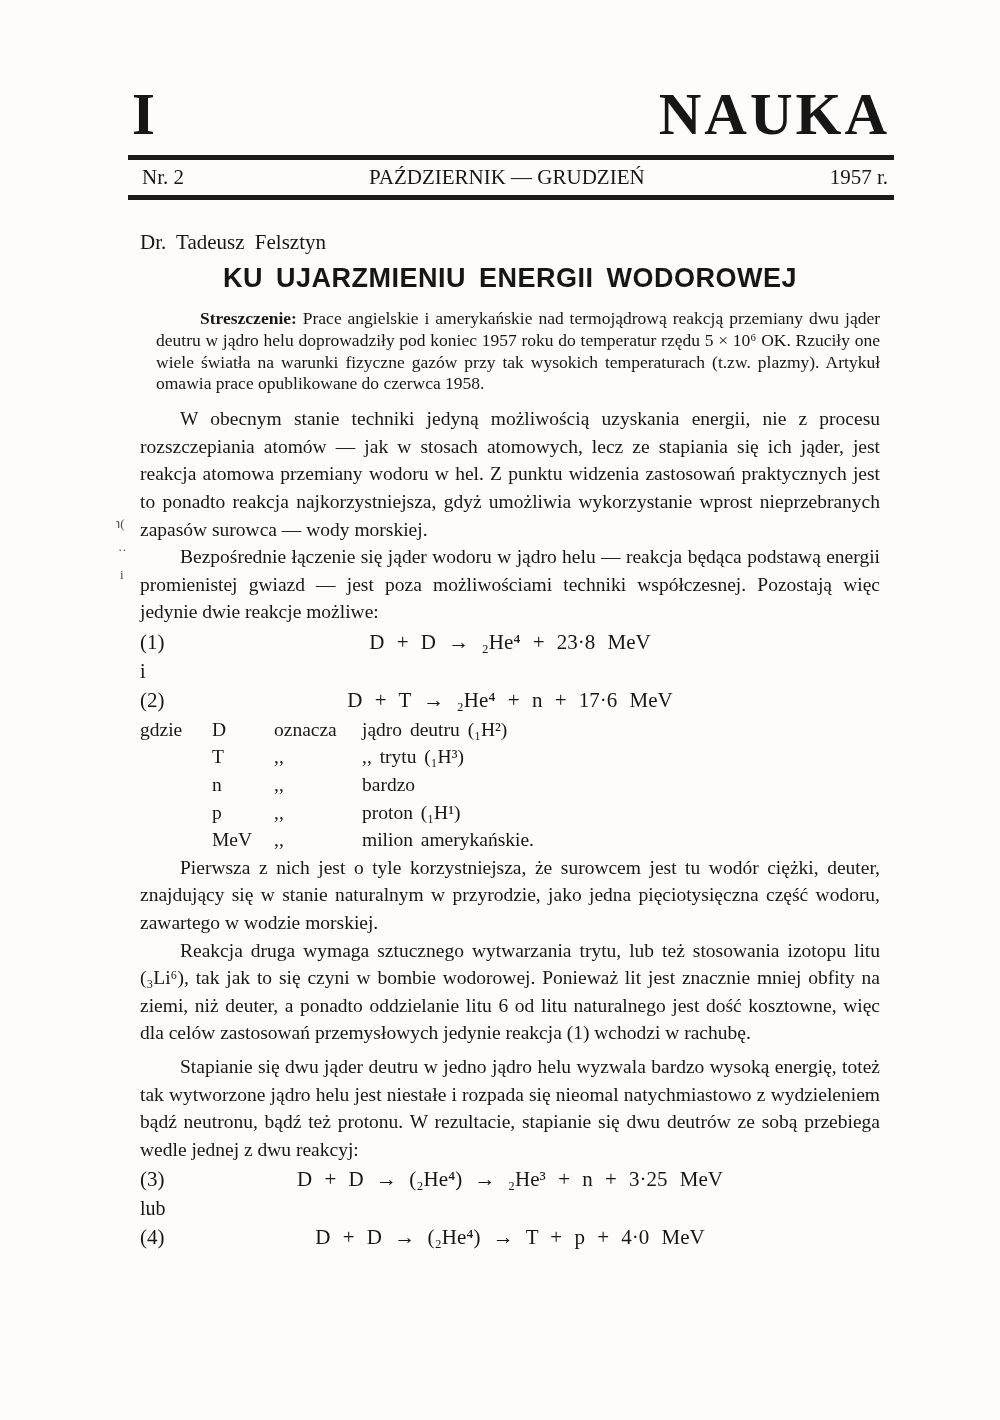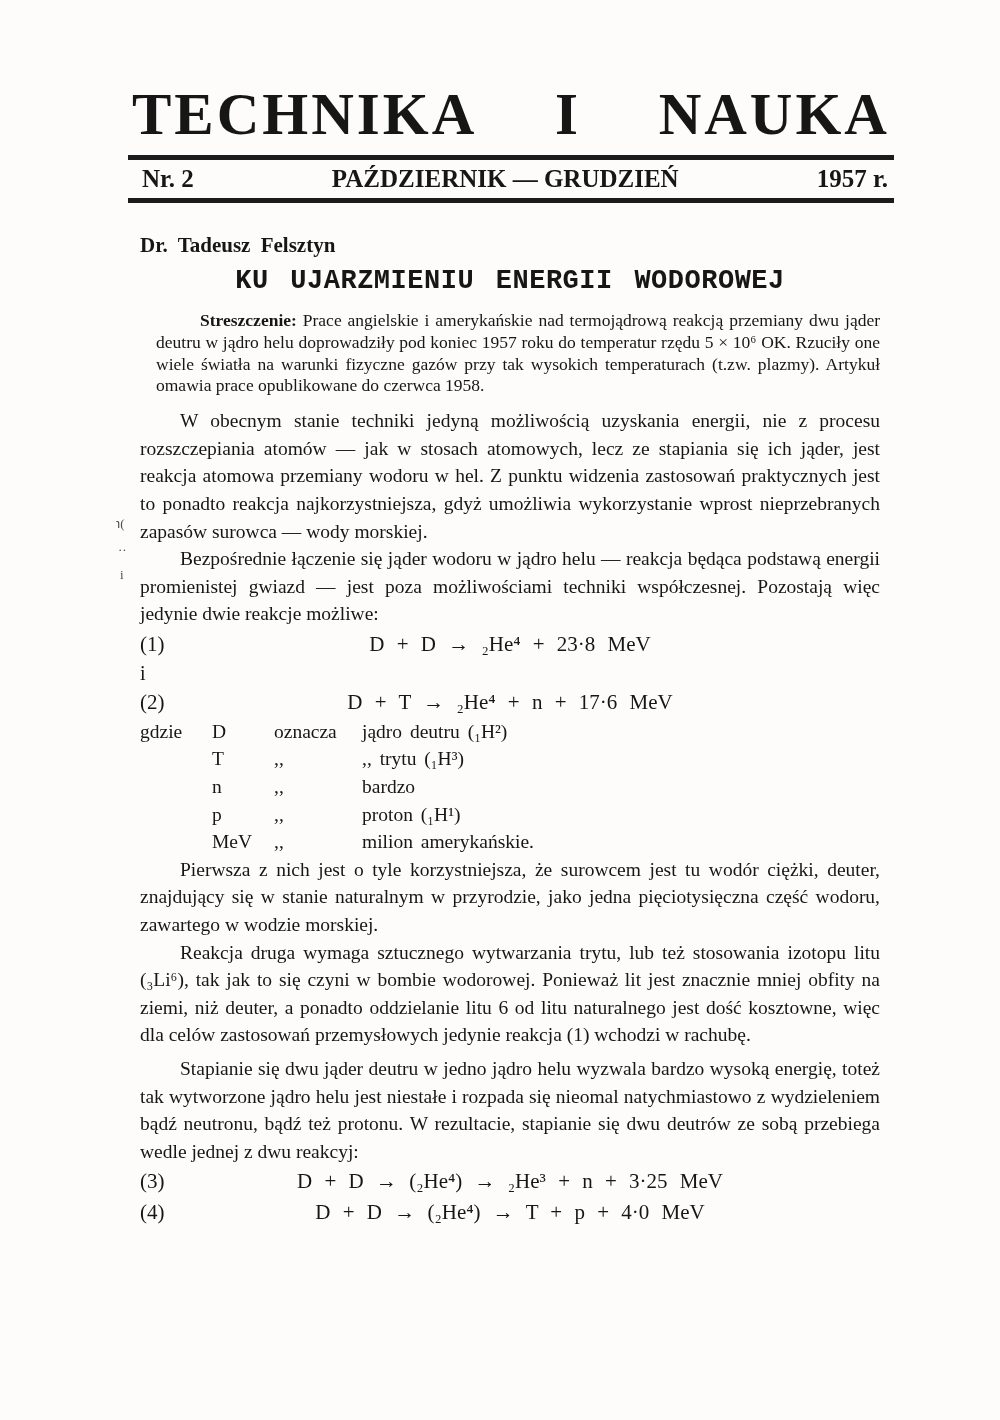--- a/index.html
+++ b/index.html
@@ -16,32 +16,32 @@
   .masthead { margin: 84px 106px 0 128px; }
   .masthead-title {
     display: flex; justify-content: space-between; align-items: baseline;
     font-weight: bold; font-size: 59px; line-height: 1.05;
     letter-spacing: 3px; padding: 0 4px;
   }
   .rule { height: 5px; background: #1c1c1c; }
   .rule-top { margin-top: 9px; }
   .issue-row {
     display: flex; justify-content: space-between; align-items: flex-start;
-    font-weight: bold; font-size: 25px;
+    font-weight: normal; font-size: 21px;
     padding: 5px 6px 3px 14px;
   }
   .rule-bottom { margin-top: 2px; }
 
   
   .content { margin: 30px 120px 0 140px; }
   .author {
-    font-weight: bold; font-size: 21px; word-spacing: 5px; margin: 0 0 8px 0;
+    font-weight: normal; font-size: 21px; word-spacing: 5px; margin: 0 0 8px 0;
   }
   .article-title {
-    font-family: Liberation Mono, monospace;
+    font-family: Liberation Sans, sans-serif;
     font-weight: bold; font-size: 27px; letter-spacing: 0.5px; word-spacing: 5px;
     text-align: center; margin: 0 0 14px 0;
   }
   .abstract {
     font-size: 17.5px; line-height: 21.8px; text-align: justify;
     text-indent: 44px; margin: 0 0 10px 16px;
   }
   .abstract b { font-weight: bold; }
   p.body-par {
     font-size: 19.5px; line-height: 27.6px; text-align: justify;
@@ -70,21 +70,20 @@
 <body>
 
 <div class="sheet">
 
   <span class="scan-mark" style="left:116px; top:430px;">℩(</span>
   <span class="scan-mark" style="left:118px; top:458px;">··</span>
   <span class="scan-mark" style="left:120px; top:483px;">i</span>
 
   <div class="masthead">
     <div class="masthead-title">
-      <span>TECHNIKA</span>
       <span>I</span>
       <span>NAUKA</span>
     </div>
     <div class="rule rule-top"></div>
     <div class="issue-row">
       <span>Nr. 2</span>
       <span>PAŹDZIERNIK — GRUDZIEŃ</span>
       <span>1957 r.</span>
     </div>
     <div class="rule rule-bottom"></div>
@@ -149,20 +148,21 @@
 
     <p class="body-par">Reakcja druga wymaga sztucznego wytwarzania trytu, lub też stosowania izotopu litu (₃Li⁶), tak jak to się czyni w bombie wodorowej. Ponieważ lit jest znacznie mniej obfity na ziemi, niż deuter, a ponadto oddzielanie litu 6 od litu naturalnego jest dość kosztowne, więc dla celów zastosowań przemysłowych jedynie reakcja (1) wchodzi w rachubę.</p>
 
     <p class="body-par" style="margin-top:6px;">Stapianie się dwu jąder deutru w jedno jądro helu wyzwala bardzo wysoką energię, toteż tak wytworzone jądro helu jest niestałe i rozpada się nieomal natychmiastowo z wydzieleniem bądź neutronu, bądź też protonu. W rezultacie, stapianie się dwu deutrów ze sobą przebiega wedle jednej z dwu reakcyj:</p>
 
     <div class="eq-row">
       <span class="eq-label">(3)</span>
       <span class="eq-body">D + D → (₂He⁴) → ₂He³ + n + 3·25 MeV</span>
     </div>
 
+    <p class="conj">lub</p>
 
     <div class="eq-row">
       <span class="eq-label">(4)</span>
       <span class="eq-body">D + D → (₂He⁴) → T + p + 4·0 MeV</span>
     </div>
 
   </div>
 
 </div>
 

